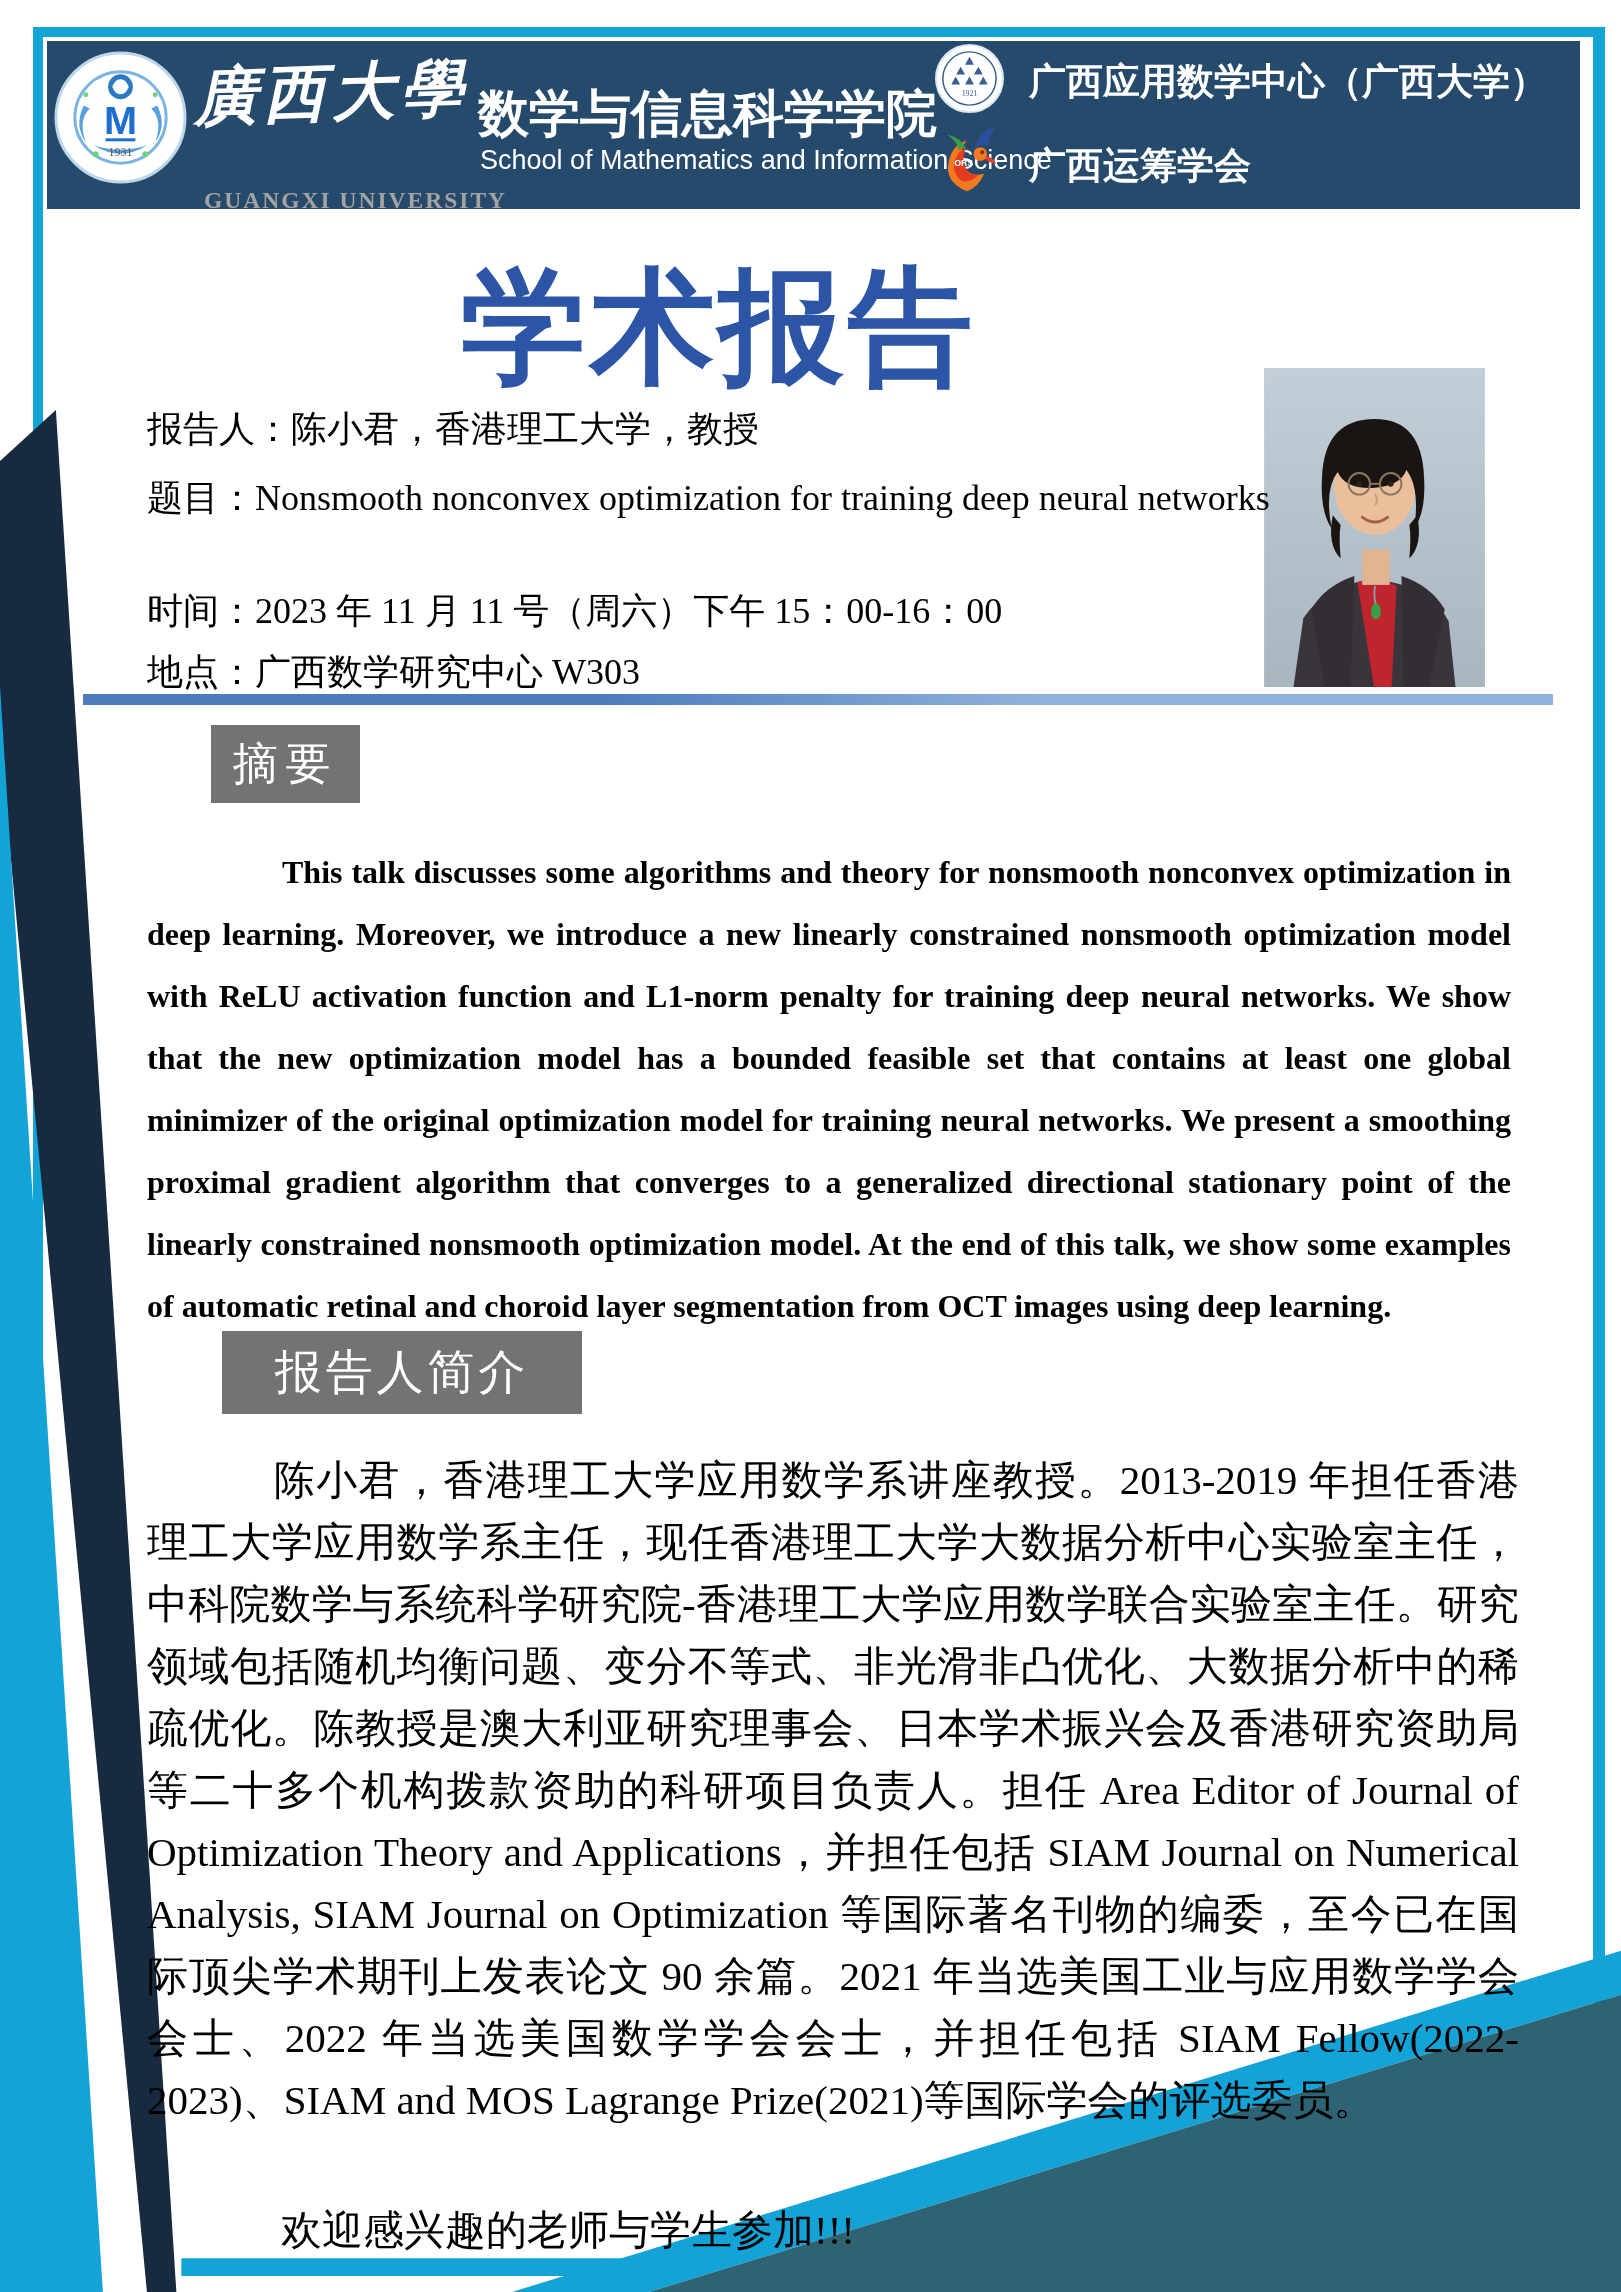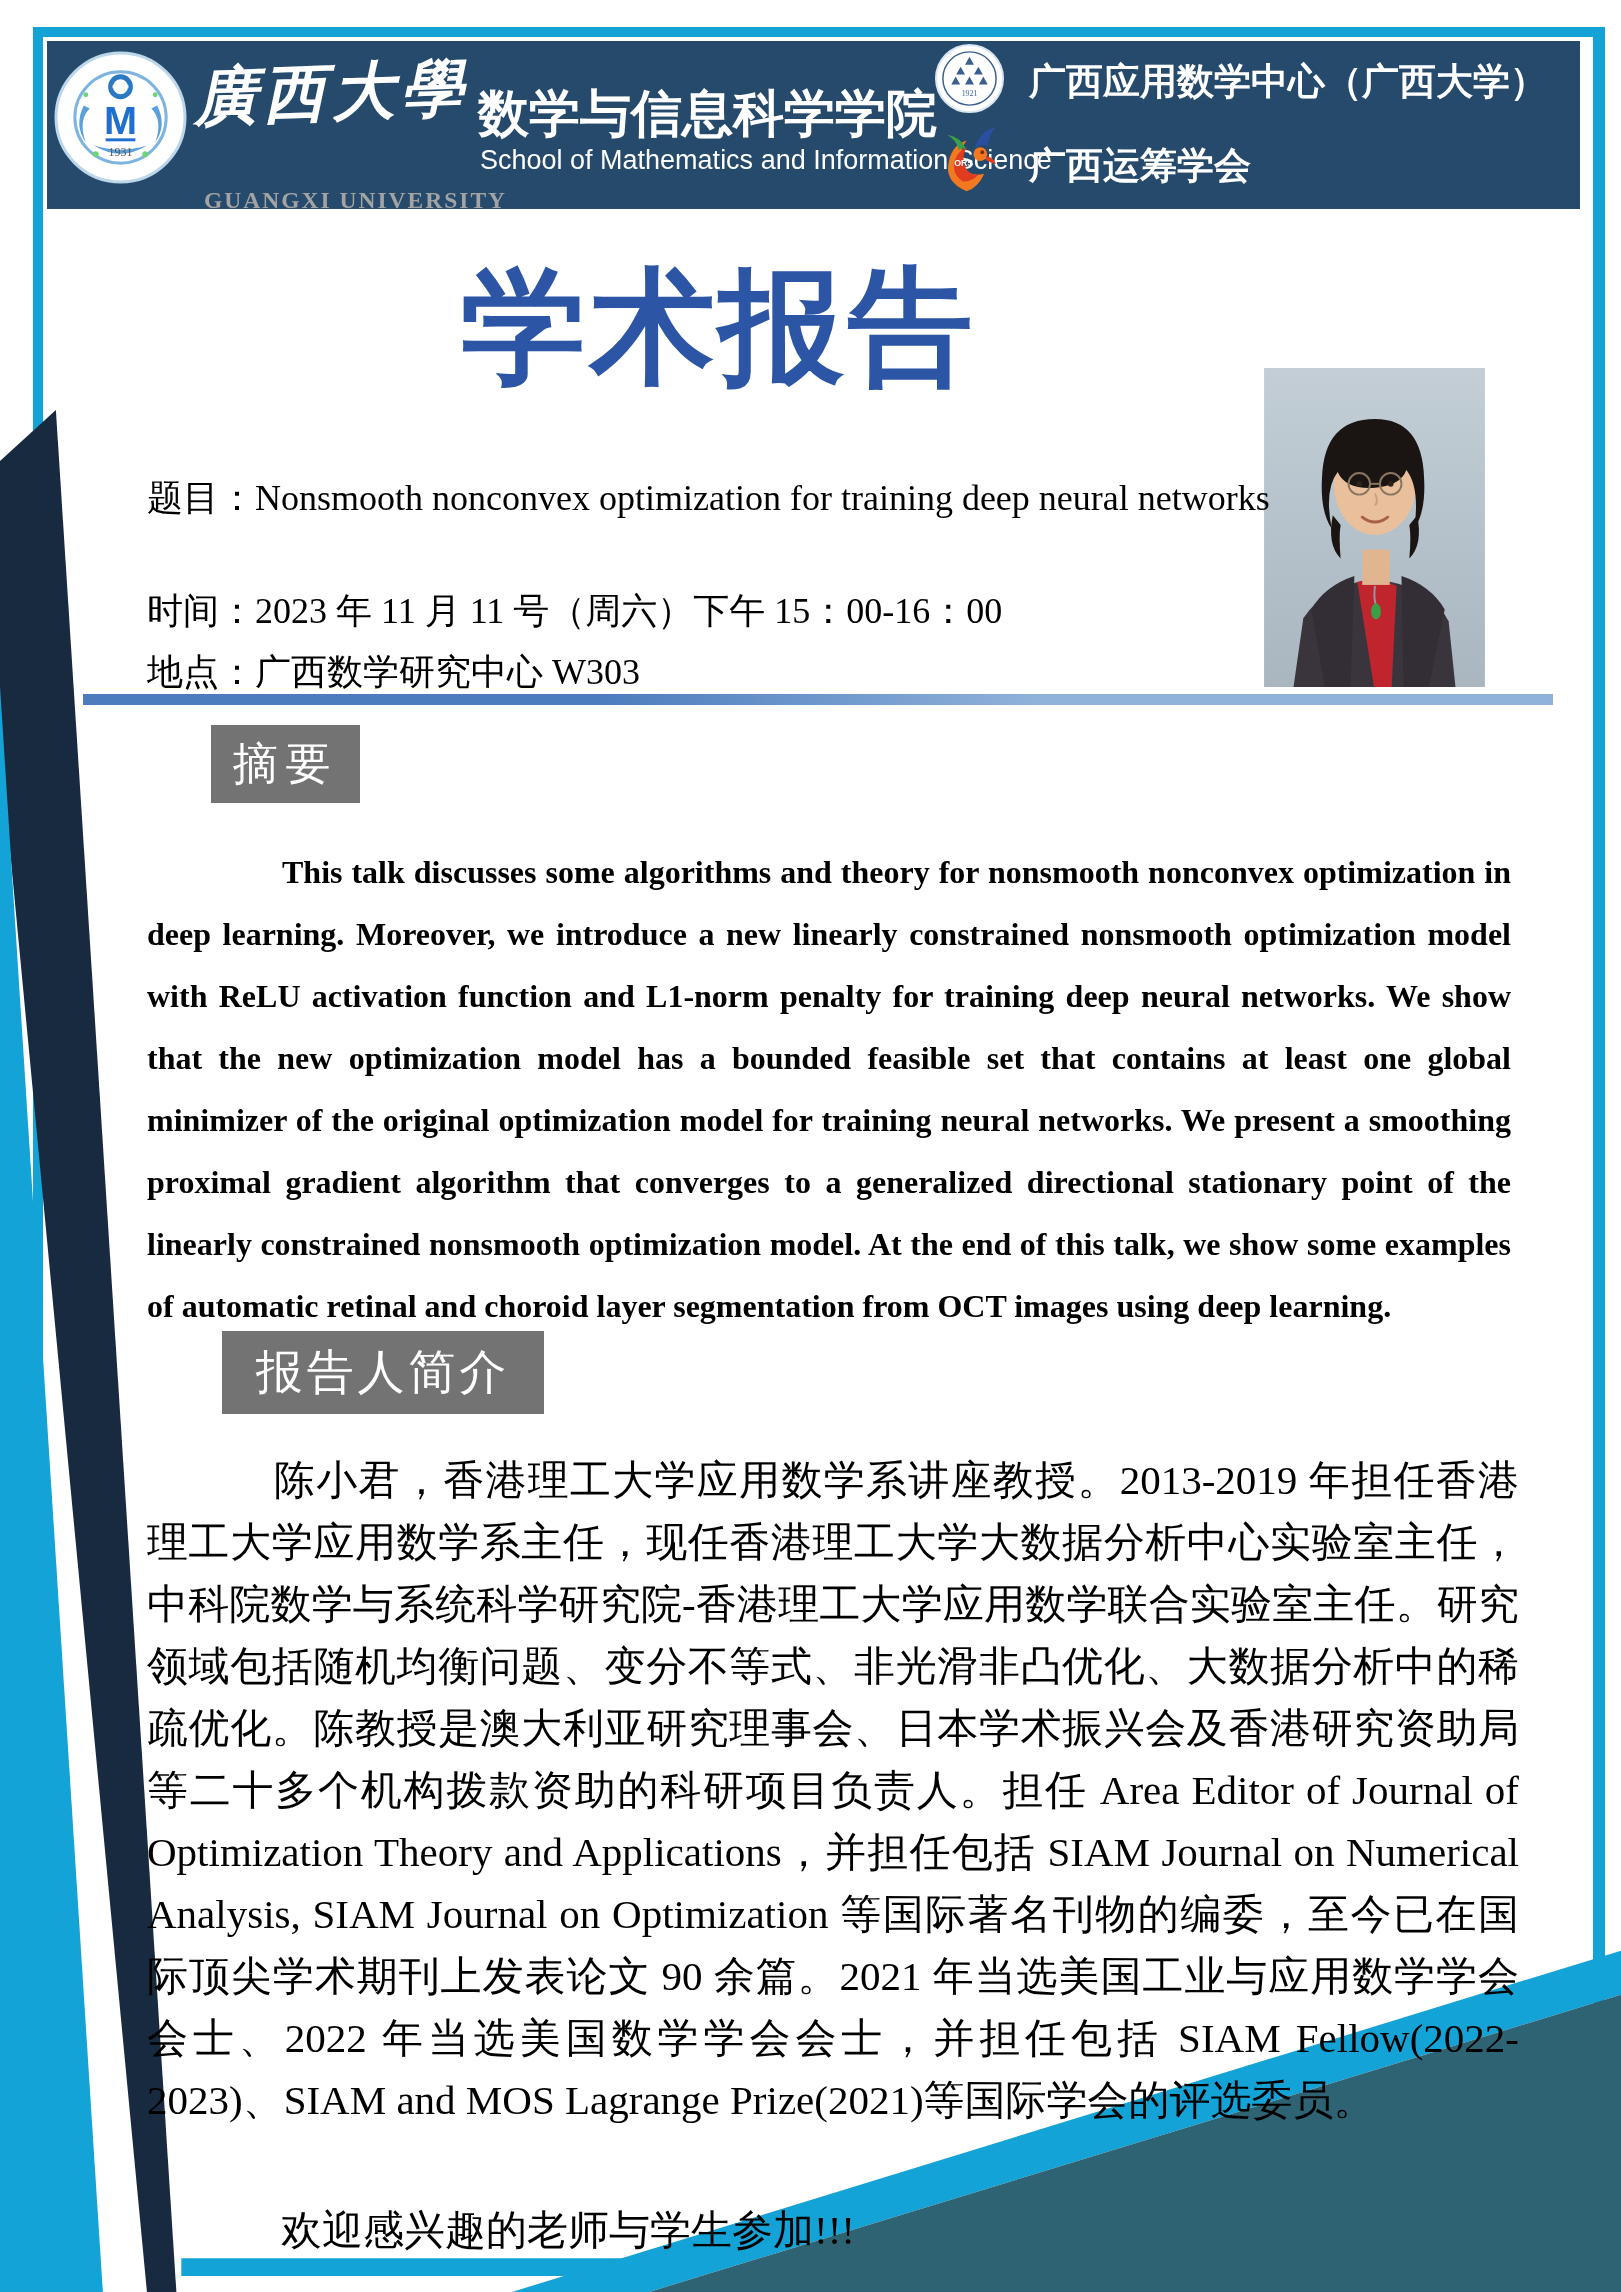--- a/index.html
+++ b/index.html
@@ -33,21 +33,21 @@
               color:#2c55a6;font-weight:bold;font-size:125px;letter-spacing:3.9px;
               font-family:"Liberation Serif",serif;}
   .info-line{position:absolute;left:147px;width:1137px;font-size:36px;line-height:45px;z-index:3;color:#000;}
   .photo{position:absolute;left:1264px;top:368px;width:221px;height:319px;z-index:3;}
   .divider{position:absolute;left:83px;top:694px;width:1470px;height:10.8px;z-index:3;
            background:linear-gradient(90deg,#4c7cbe 0%,#4c7cbe 35%,#8fb2da 65%,#8fb2da 100%);}
   
   .badge{position:absolute;background:#737373;color:#ffffff;z-index:3;text-align:center;
          font-family:"Liberation Serif",serif;}
   .badge-abstract{left:211px;top:725px;width:149px;height:78px;font-size:45px;line-height:78px;letter-spacing:7.8px;}
-  .badge-bio{left:222px;top:1331px;width:322px;height:83px;font-size:47px;line-height:83px;letter-spacing:3.9px;}
+  .badge-bio{left:222px;top:1331px;width:360px;height:83px;font-size:47px;line-height:83px;letter-spacing:3.9px;}
   
   .abstract-text{position:absolute;left:147px;top:841px;width:1364px;z-index:3;
                  font-size:32px;line-height:62px;text-align:justify;text-indent:135px;color:#000;font-weight:bold;}
   .bio-text{position:absolute;left:147px;top:1449px;width:1372px;z-index:3;
             font-size:41px;line-height:62px;text-align:justify;text-indent:127px;color:#000;}
   .closing{position:absolute;left:281px;top:2203px;z-index:3;font-size:41px;color:#000;white-space:nowrap;}
 </style>
 </head>
 <body>
 
@@ -139,20 +139,21 @@
     <circle cx="129" cy="118" r="11" fill="none" stroke="#8a7660" stroke-width="2"></circle>
     <path d="M108,118 h10" stroke="#8a7660" stroke-width="2"></path>
     <circle cx="97" cy="118" r="3" fill="#2e2118"></circle>
       <circle cx="129" cy="118" r="3" fill="#2e2118"></circle>
     <path d="M100,152 q13,10 26,0" fill="none" stroke="#a8604a" stroke-width="3" stroke-linecap="round"></path>
     <path d="M113,128 q4,8 0,12" fill="none" stroke="#caa07c" stroke-width="2"></path>
     <path d="M113,222 q-2,14 2,22" stroke="#8f9aa4" stroke-width="2" fill="none"></path>
     <ellipse cx="114" cy="248" rx="5" ry="8" fill="#3aa047"></ellipse>
   </svg>
 
+  <div class="info-line" style="top:407px">报告人：陈小君，香港理工大学，教授</div>
   <div class="info-line" style="top:468px;line-height:61px;width:1127px">题目：Nonsmooth nonconvex optimization for training deep neural networks</div>
   <div class="info-line" style="top:589px">时间：2023 年 11 月 11 号（周六）下午 15：00-16：00</div>
   <div class="info-line" style="top:650px">地点：广西数学研究中心 W303</div>
 
   <div class="divider"></div>
 
   <div class="badge badge-abstract">摘要</div>
   <div class="abstract-text">This talk discusses some algorithms and theory for nonsmooth nonconvex optimization in deep learning. Moreover, we introduce a new linearly constrained nonsmooth optimization model with ReLU activation function and L1-norm penalty for training deep neural networks. We show that the new optimization model has a bounded feasible set that contains at least one global minimizer of the original optimization model for training neural networks. We present a smoothing proximal gradient algorithm that converges to a generalized directional stationary point of the linearly constrained nonsmooth optimization model. At the end of this talk, we show some examples of automatic retinal and choroid layer segmentation from OCT images using deep learning.</div>
 
   <div class="badge badge-bio">报告人简介</div>

